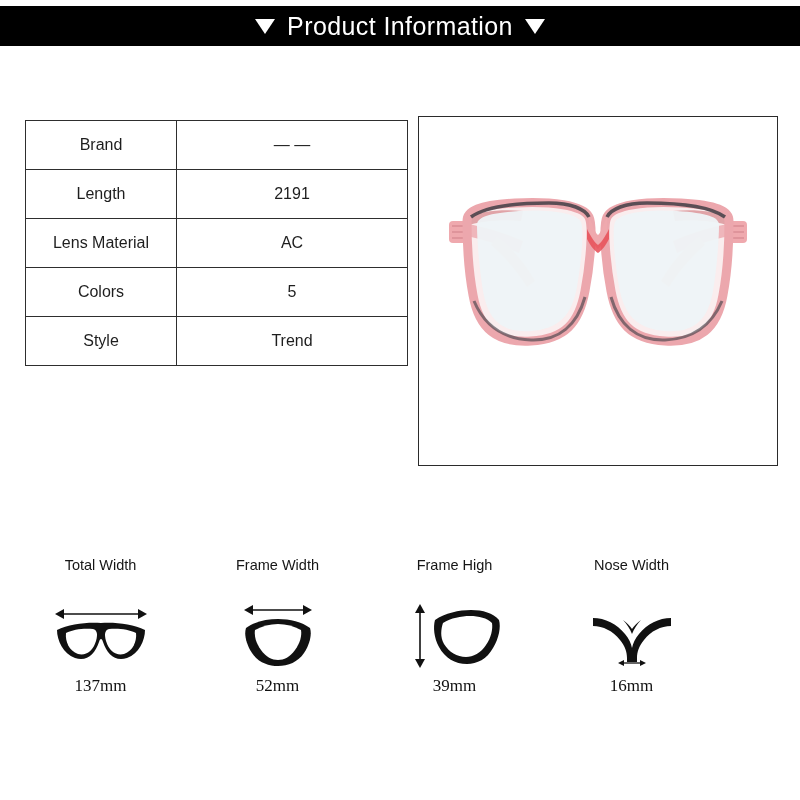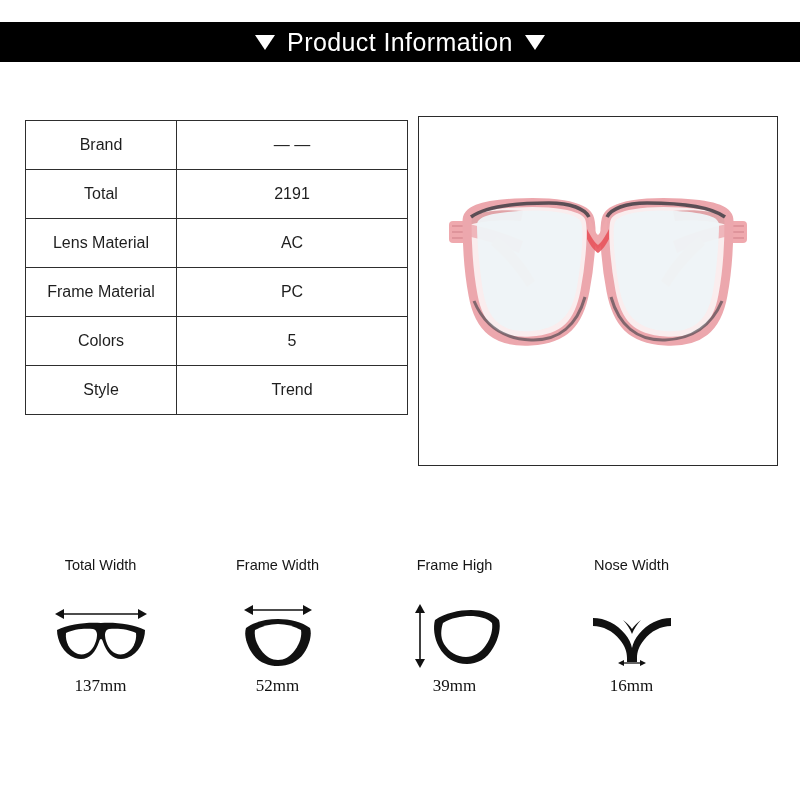--- a/index.html
+++ b/index.html
@@ -21,21 +21,20 @@
     position: absolute;
     left: 0;
     top: 6px;
     width: 800px;
     height: 40px;
     background: #000000;
     display: flex;
     align-items: center;
     justify-content: center;
     gap: 12px;
-    margin-top: 16px;
   }
   #header-banner .tri {
     width: 0;
     height: 0;
     border-left: 10px solid transparent;
     border-right: 10px solid transparent;
     border-top: 15px solid #ffffff;
     display: block;
   }
   #header-title {
@@ -129,30 +128,26 @@
   <span class="tri"></span>
 </div>
 
 <table id="spec-table">
   <tbody>
     <tr>
       <td class="label-cell">Brand</td>
       <td class="value-cell">— —</td>
     </tr>
     <tr>
-      <td class="label-cell">Total</td>
+      <td class="label-cell">Length</td>
       <td class="value-cell">2191</td>
     </tr>
     <tr>
       <td class="label-cell">Lens Material</td>
       <td class="value-cell">AC</td>
-    </tr>
-    <tr>
-      <td class="label-cell">Frame Material</td>
-      <td class="value-cell">PC</td>
     </tr>
     <tr>
       <td class="label-cell">Colors</td>
       <td class="value-cell">5</td>
     </tr>
     <tr>
       <td class="label-cell">Style</td>
       <td class="value-cell">Trend</td>
     </tr>
   </tbody>

